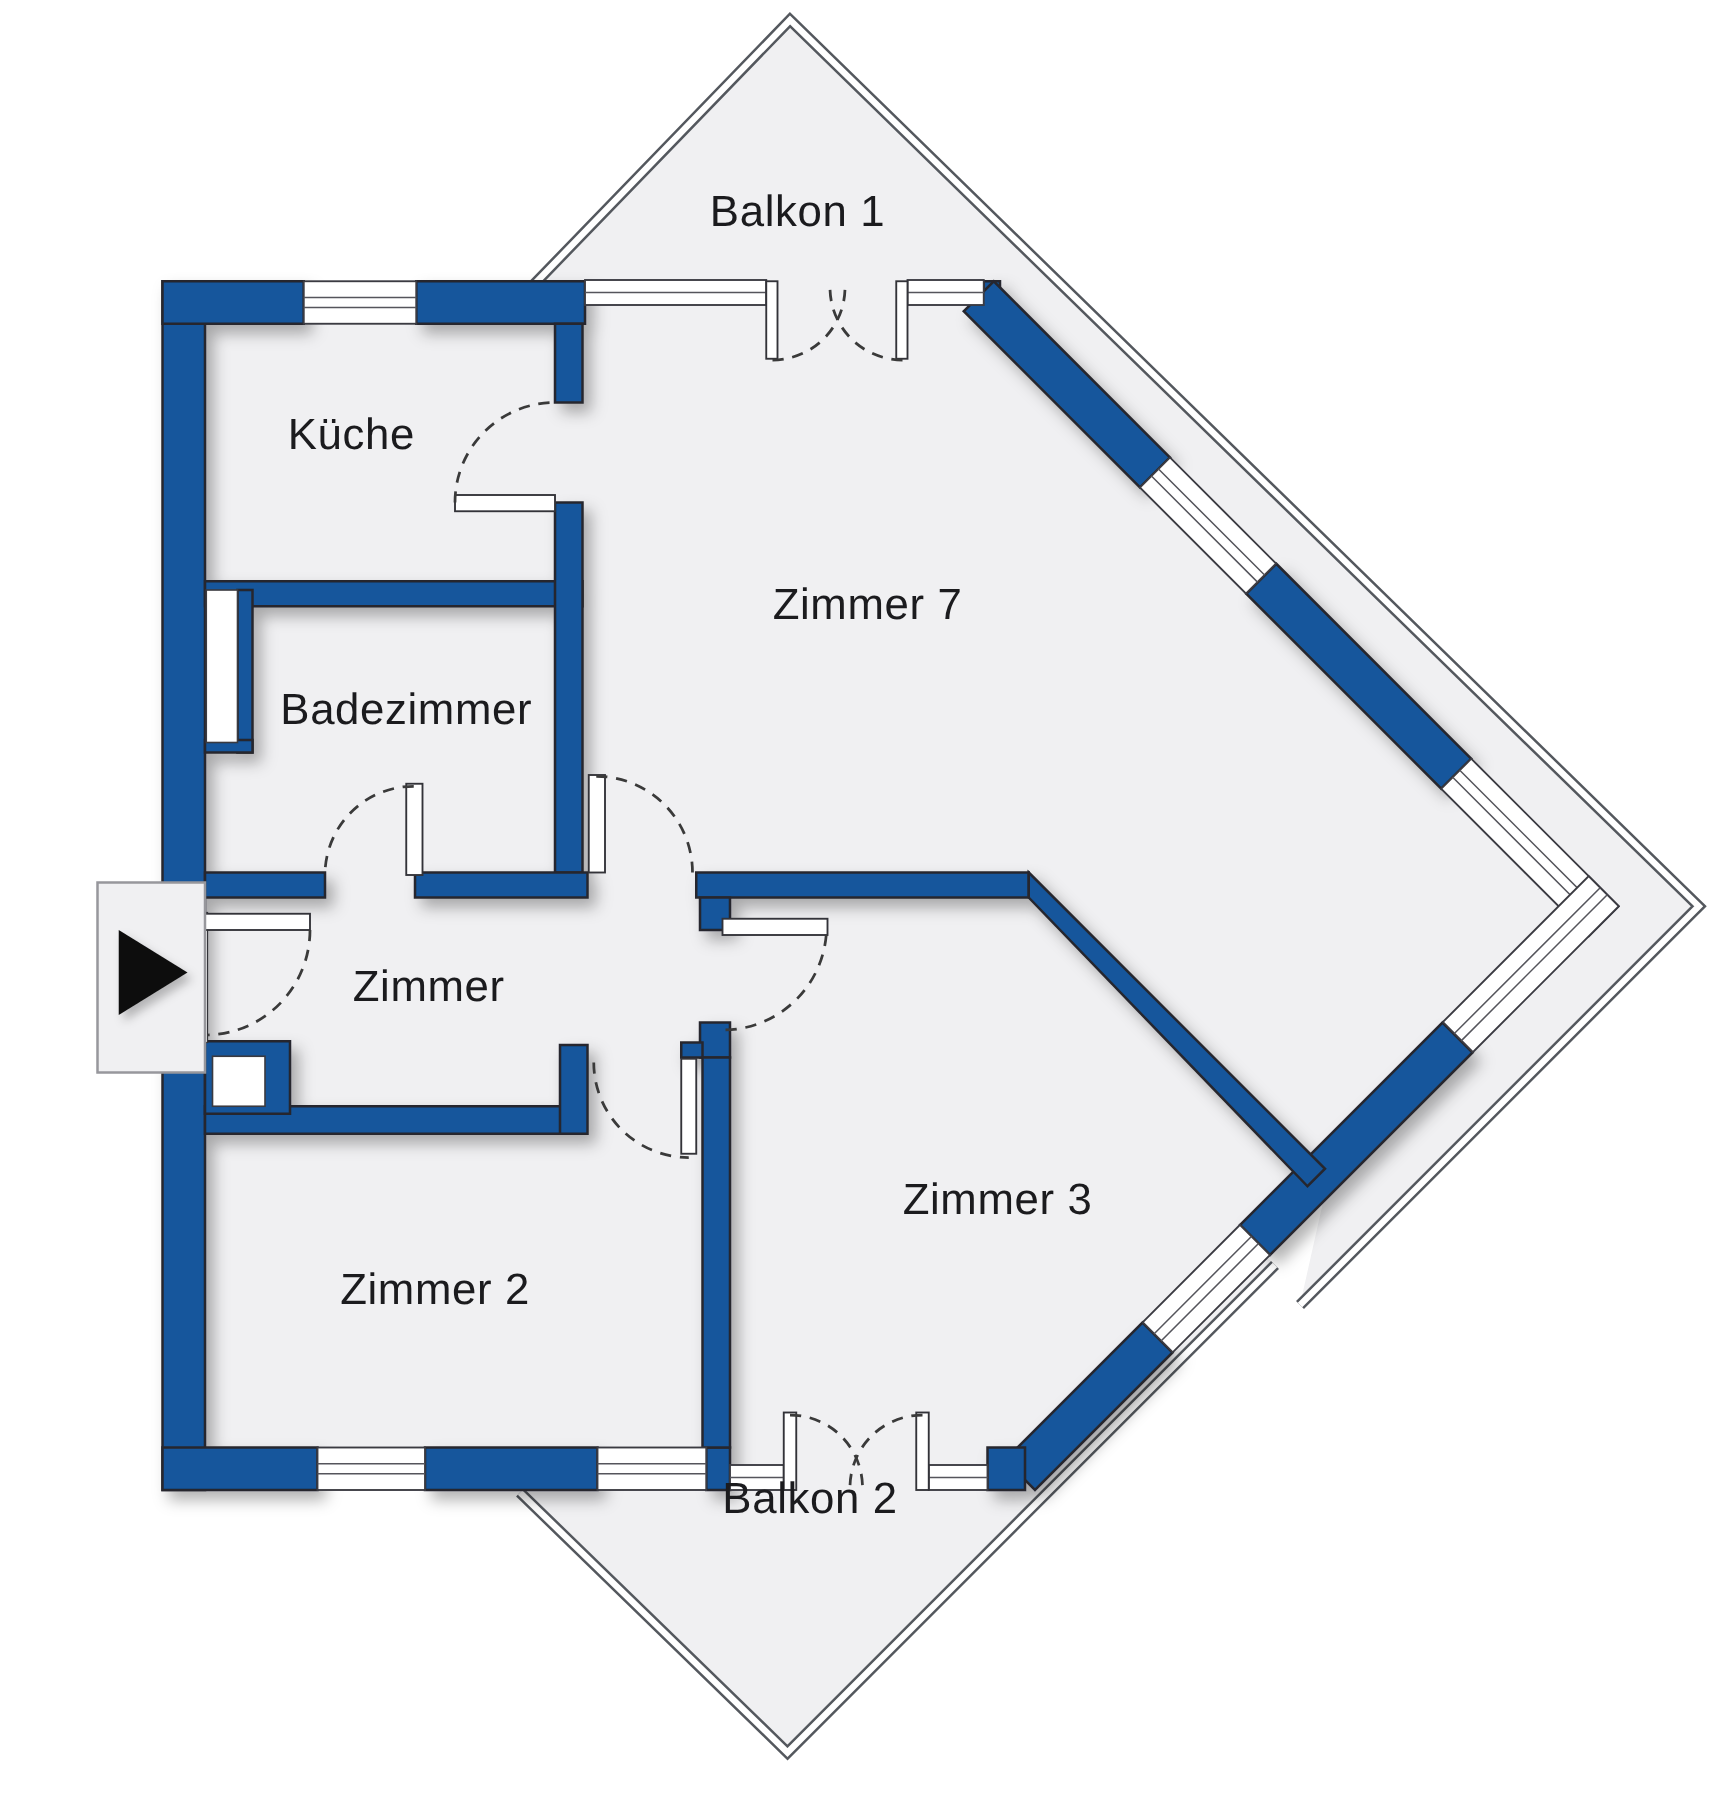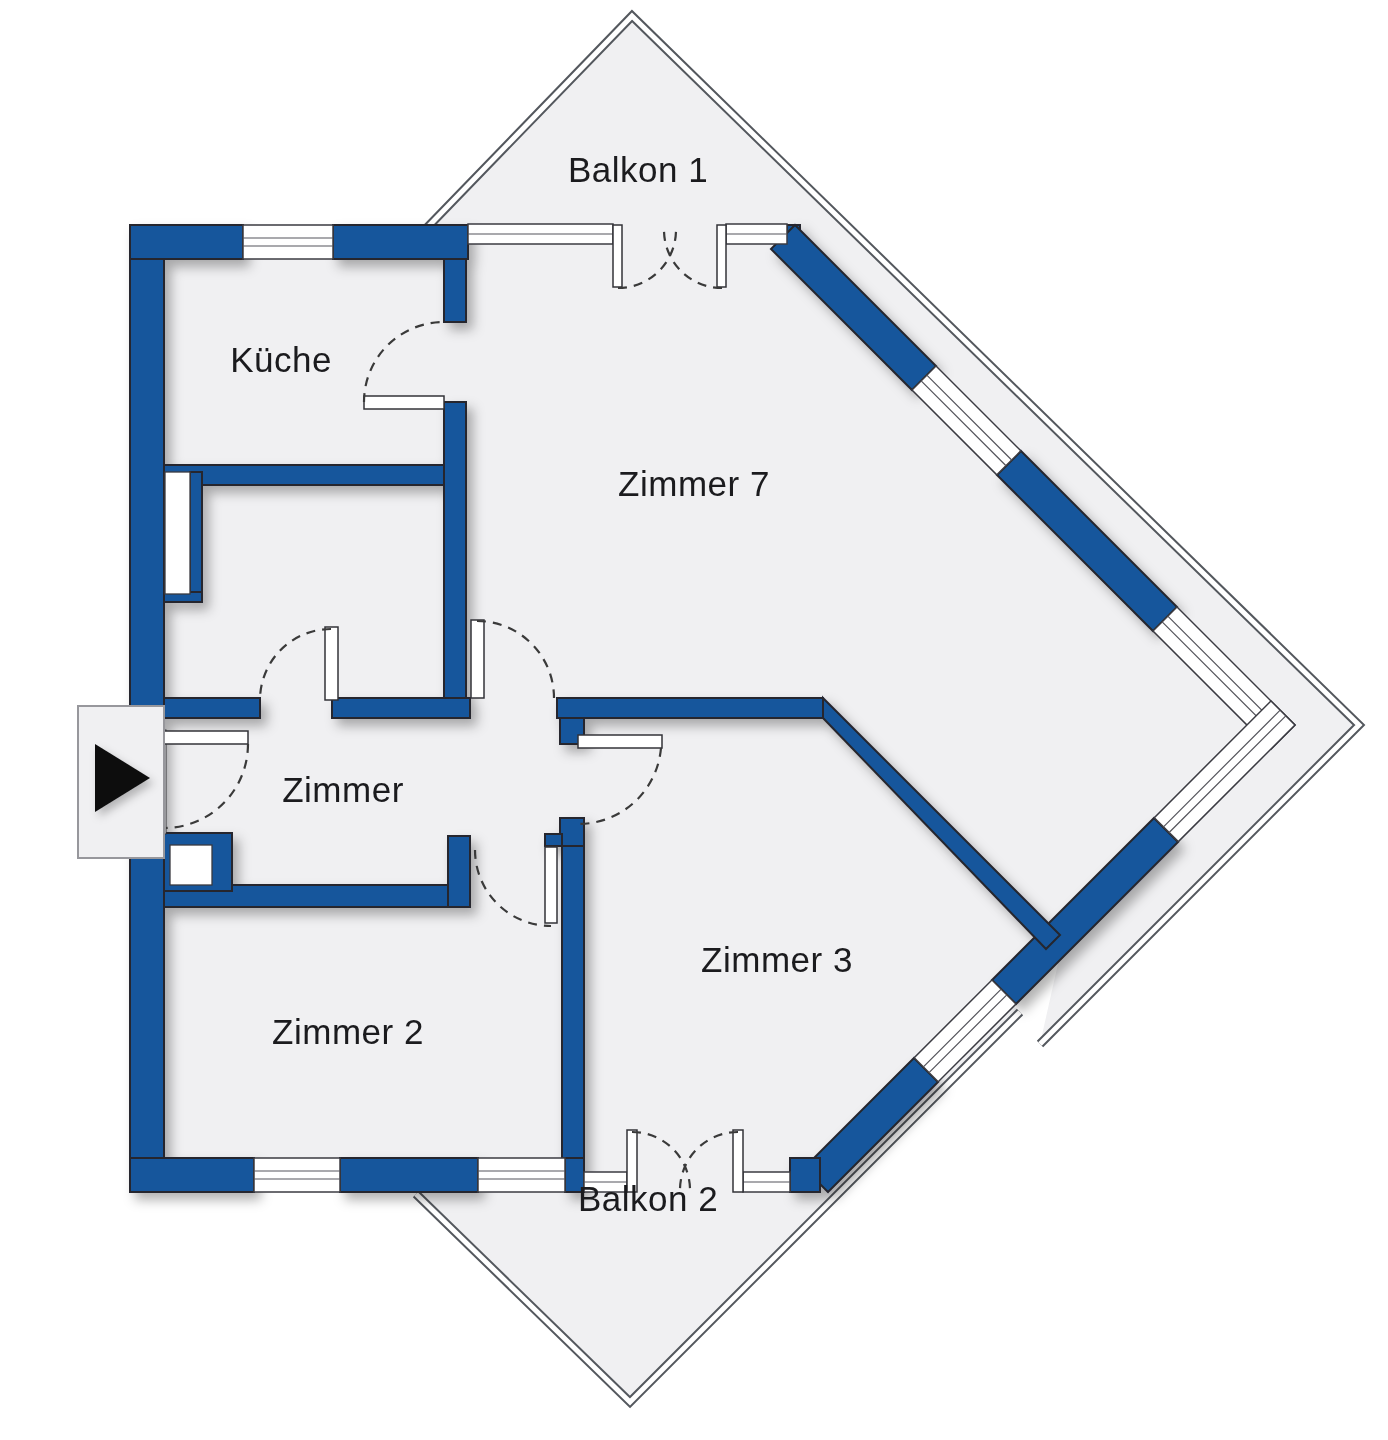--- a/index.html
+++ b/index.html
@@ -140,19 +140,20 @@
     </g>
   </g>
 
   <g>
     <rect x="78" y="706" width="86" height="152" fill="#f0f0f2" stroke="#97979c" stroke-width="2"></rect>
     <polygon points="95,744 95,812 150,778" fill="#0e0e10" filter="url(#softshadow)"></polygon>
   </g>
 </svg>
 
   <div class="room-label" style="left:638px;top:170px">Balkon 1</div>
-  <div class="room-label" style="left:281px;top:360px">Küche</div>
+  <div class="room-label" style="left:281px;top:348px">Küche</div>
   <div class="room-label" style="left:694px;top:484px">Zimmer 7</div>
+  <div class="room-label" style="left:325px;top:568px">Badezimmer</div>
   <div class="room-label" style="left:343px;top:790px">Zimmer</div>
   <div class="room-label" style="left:348px;top:1032px">Zimmer 2</div>
-  <div class="room-label" style="left:777px;top:960px">Zimmer 3</div>
+  <div class="room-label" style="left:798px;top:960px">Zimmer 3</div>
   <div class="room-label" style="left:648px;top:1199px">Balkon 2</div>
 </div>
 
 </body></html>

